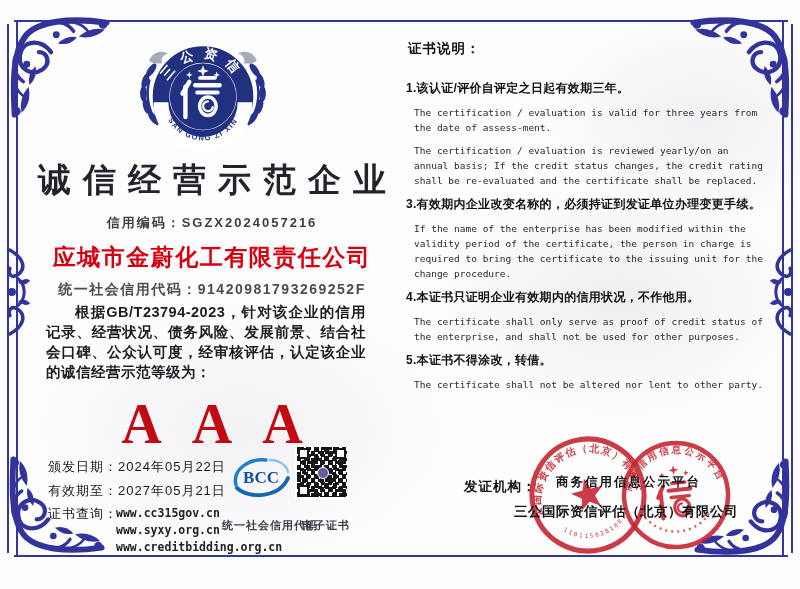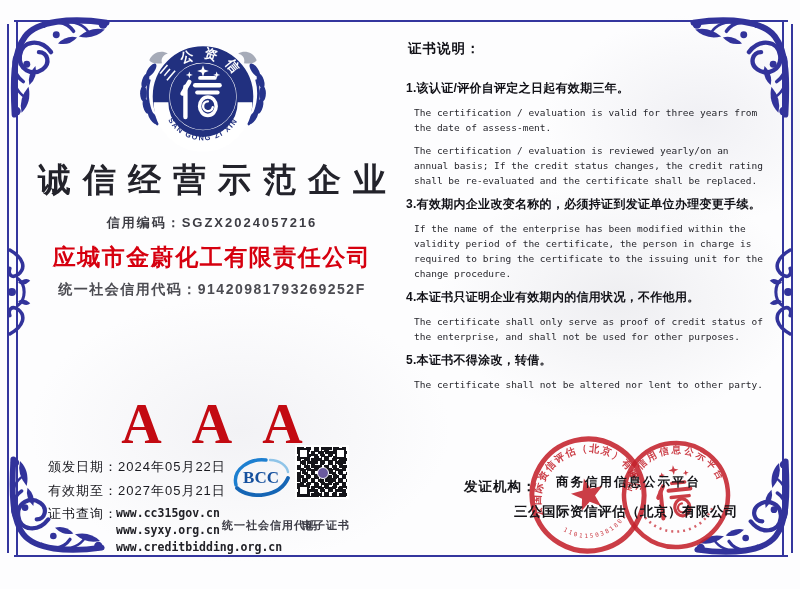--- a/index.html
+++ b/index.html
@@ -194,20 +194,21 @@
   </svg>
 
   <div class="abs title">诚信经营示范企业</div>
 
   <div class="abs credit-line"><span>信用编码：</span><span>SGZX2024057216</span></div>
 
   <div class="abs company">应城市金蔚化工有限责任公司</div>
 
   <div class="abs uscc"><span>统一社会信用代码：</span><span>91420981793269252F</span></div>
 
+  <div class="abs body-par">根据GB/T23794-2023，针对该企业的信用记录、经营状况、债务风险、发展前景、结合社会口碑、公众认可度，经审核评估，认定该企业的诚信经营示范等级为：</div>
 
   <div class="abs rating">AAA</div>
 
   <div class="abs meta" style="left:48px;top:458px"><span>颁发日期：</span><span>2024年05月22日</span></div>
   <div class="abs meta" style="left:48px;top:482px"><span>有效期至：</span><span>2027年05月21日</span></div>
   <div class="abs meta" style="left:48px;top:505px">证书查询：</div>
   <div class="abs url" style="left:116px;top:506px">www.cc315gov.cn</div>
   <div class="abs url" style="left:116px;top:523px">www.syxy.org.cn</div>
   <div class="abs url" style="left:116px;top:540px">www.creditbidding.org.cn</div>
 

